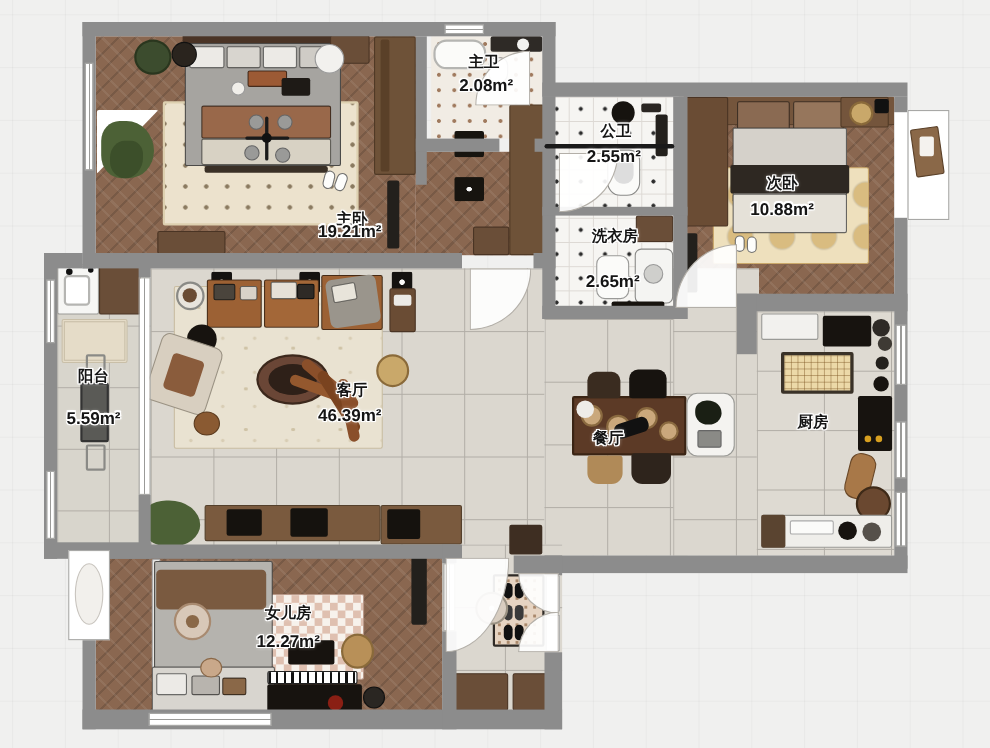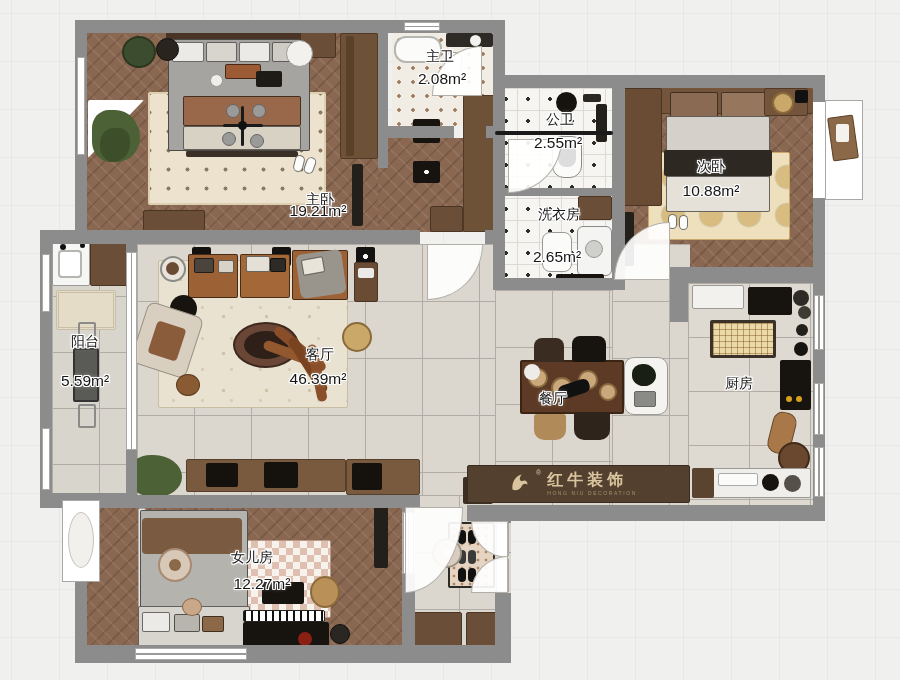--- a/index.html
+++ b/index.html
@@ -37,21 +37,21 @@
       radial-gradient(#d8cdb4 1.2px,transparent 1.8px);
       background-size:43px 37px,29px 31px;border:1px solid #c9bda2;}
   .rug-c{z-index:2;background-color:#eee0bd;background-image:radial-gradient(circle,#d9bc80 0 11px,rgba(0,0,0,.12) 11.5px,transparent 13px);background-size:38px 38px;background-position:5px 5px;border:1px solid #caa86a;}
   .rug-ch{z-index:2;background:repeating-conic-gradient(#dfc0b0 0% 25%,#f7f2ec 0% 50%) 0 0/14px 14px,#f7f2ec;border:1px solid #b89888;}
   .shoemat{z-index:3;background-color:#e6d4c2;background-image:radial-gradient(#a9886a 1.2px,transparent 1.7px);background-size:8px 8px;border:2px solid #2e2a26;}
   .kmat{z-index:3;background-color:#ecd9a8;background-image:
       linear-gradient(rgba(120,80,30,.45) 1px,transparent 1px),
       linear-gradient(90deg,rgba(120,80,30,.45) 1px,transparent 1px);background-size:6px 6px;border:3px solid #3a3228;}
   .keys{background:#fff;background-image:repeating-linear-gradient(90deg,#111 0 2px,transparent 2px 7px);border:1px solid #222;}
   .dot{background-image:radial-gradient(#f8f8f8 2.2px,transparent 2.8px);background-position:center;background-repeat:no-repeat;}
-  .lbl{z-index:9;font-weight:400;font-size:14px;color:#151515;white-space:nowrap;transform:translate(-50%,-50%);
+  .lbl{z-index:9;font-weight:700;font-size:14px;color:#151515;white-space:nowrap;transform:translate(-50%,-50%);
     text-shadow:-1px -1px 0 #fff,1px -1px 0 #fff,-1px 1px 0 #fff,1px 1px 0 #fff,-1px 0 0 #fff,1px 0 0 #fff,0 -1px 0 #fff,0 1px 0 #fff,0 0 4px #fff;text-align:center;}
   .lbl.area{font-size:15.5px;}
   .brand{position:absolute;left:42px;top:5px;display:flex;align-items:flex-start;gap:6px;color:#d9c49e;z-index:4;}
   .bmain{font-size:16px;font-weight:700;letter-spacing:4px;line-height:1.1;}
   .bsub{font-size:5px;letter-spacing:1.6px;color:#a8906c;margin-top:1px;}
   .reg{font-size:7px;color:#d9c49e;margin-top:-2px;}
 </style>
 </head>
 <body>
 
@@ -171,32 +171,20 @@
   <div class="f" style="left:354px;top:262px;width:24px;height:40px;background:#6a4c34;border:1px solid #4a3424"></div>
   <div class="f" style="left:358px;top:268px;width:16px;height:10px;background:#eceae6"></div>
   <div class="f" style="left:128px;top:455px;width:54px;height:42px;background:#4c6136;border-radius:45% 55% 50% 50%"></div>
   <div class="f" style="left:186px;top:459px;width:160px;height:33px;background:#7a5a3e;border:1px solid #54402c"></div>
   <div class="f" style="left:206px;top:463px;width:32px;height:24px;background:#15120e"></div>
   <div class="f" style="left:264px;top:462px;width:34px;height:26px;background:#15120e"></div>
   <div class="f" style="left:346px;top:459px;width:74px;height:36px;background:#7a5a3e;border:1px solid #54402c"></div>
   <div class="f" style="left:352px;top:463px;width:30px;height:27px;background:#15120e"></div>
   <div class="f" style="left:463px;top:477px;width:30px;height:27px;background:#3e2e22"></div>
 
-  <div class="f" style="left:467px;top:465px;width:223px;height:38px;background:#54402f;border:1px solid #3a2c20">
-    <div class="brand">
-      <svg width="20" height="22" viewBox="0 0 24 26">
-        <path d="M3 22 C2 14 6 6 14 4 C11 8 11 11 14 12 C18 10 21 12 21 16 C18 14 15 15 14 18 C12 22 7 24 3 22 Z" fill="#d9c49e"></path>
-      </svg>
-      <span class="reg">®</span>
-      <div>
-        <div class="bmain">红牛装饰</div>
-        <div class="bsub">HONG NIU DECORATION</div>
-      </div>
-    </div>
-  </div>
 
   <div class="f" style="left:520px;top:360px;width:104px;height:54px;background:#5c3a26;border:2px solid #3a2414"></div>
   <div class="f c" style="left:528px;top:368px;width:20px;height:20px;background:#caa87c;border:2px solid #8a6a40"></div>
   <div class="f c" style="left:551px;top:377px;width:22px;height:22px;background:#caa87c;border:2px solid #8a6a40"></div>
   <div class="f c" style="left:578px;top:370px;width:20px;height:20px;background:#caa87c;border:2px solid #8a6a40"></div>
   <div class="f c" style="left:599px;top:383px;width:18px;height:18px;background:#caa87c;border:2px solid #8a6a40"></div>
   <div class="f c" style="left:524px;top:364px;width:16px;height:16px;background:#eeece8"></div>
   <div class="f" style="left:558px;top:382px;width:32px;height:14px;background:#111;border-radius:6px;transform:rotate(-18deg)"></div>
   <div class="f" style="left:534px;top:338px;width:30px;height:24px;background:#3a2c20;border-radius:8px 8px 3px 3px"></div>
   <div class="f" style="left:572px;top:336px;width:34px;height:26px;background:#17130f;border-radius:8px 8px 3px 3px"></div>
@@ -331,16 +319,16 @@
   <div class="lbl" style="left:559px;top:215px">洗衣房</div>
   <div class="lbl area" style="left:557px;top:257px">2.65m²</div>
   <div class="lbl" style="left:711px;top:167px">次卧</div>
   <div class="lbl area" style="left:711px;top:191px">10.88m²</div>
   <div class="lbl" style="left:85px;top:342px">阳台</div>
   <div class="lbl area" style="left:85px;top:381px">5.59m²</div>
   <div class="lbl" style="left:320px;top:355px">客厅</div>
   <div class="lbl area" style="left:318px;top:379px">46.39m²</div>
   <div class="lbl" style="left:553px;top:399px">餐厅</div>
   <div class="lbl" style="left:739px;top:384px">厨房</div>
-  <div class="lbl" style="left:252px;top:558px">女儿房</div>
+  <div class="lbl" style="left:262px;top:558px">女儿房</div>
   <div class="lbl area" style="left:262px;top:584px">12.27m²</div>
 
 </div>
 
 </body></html>

